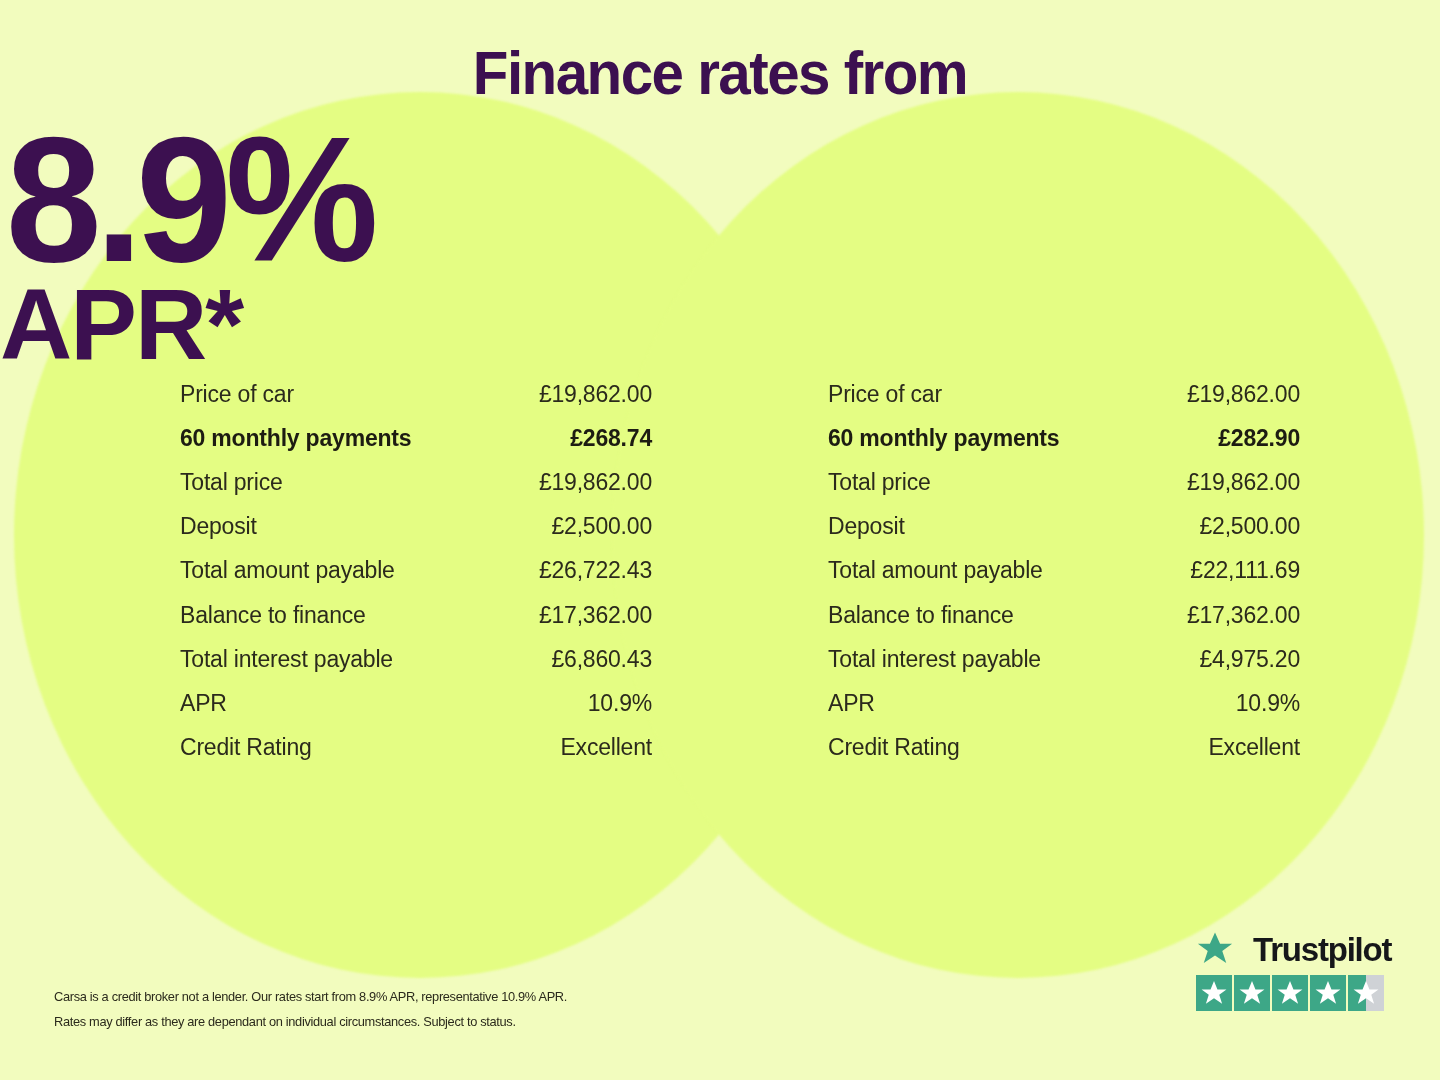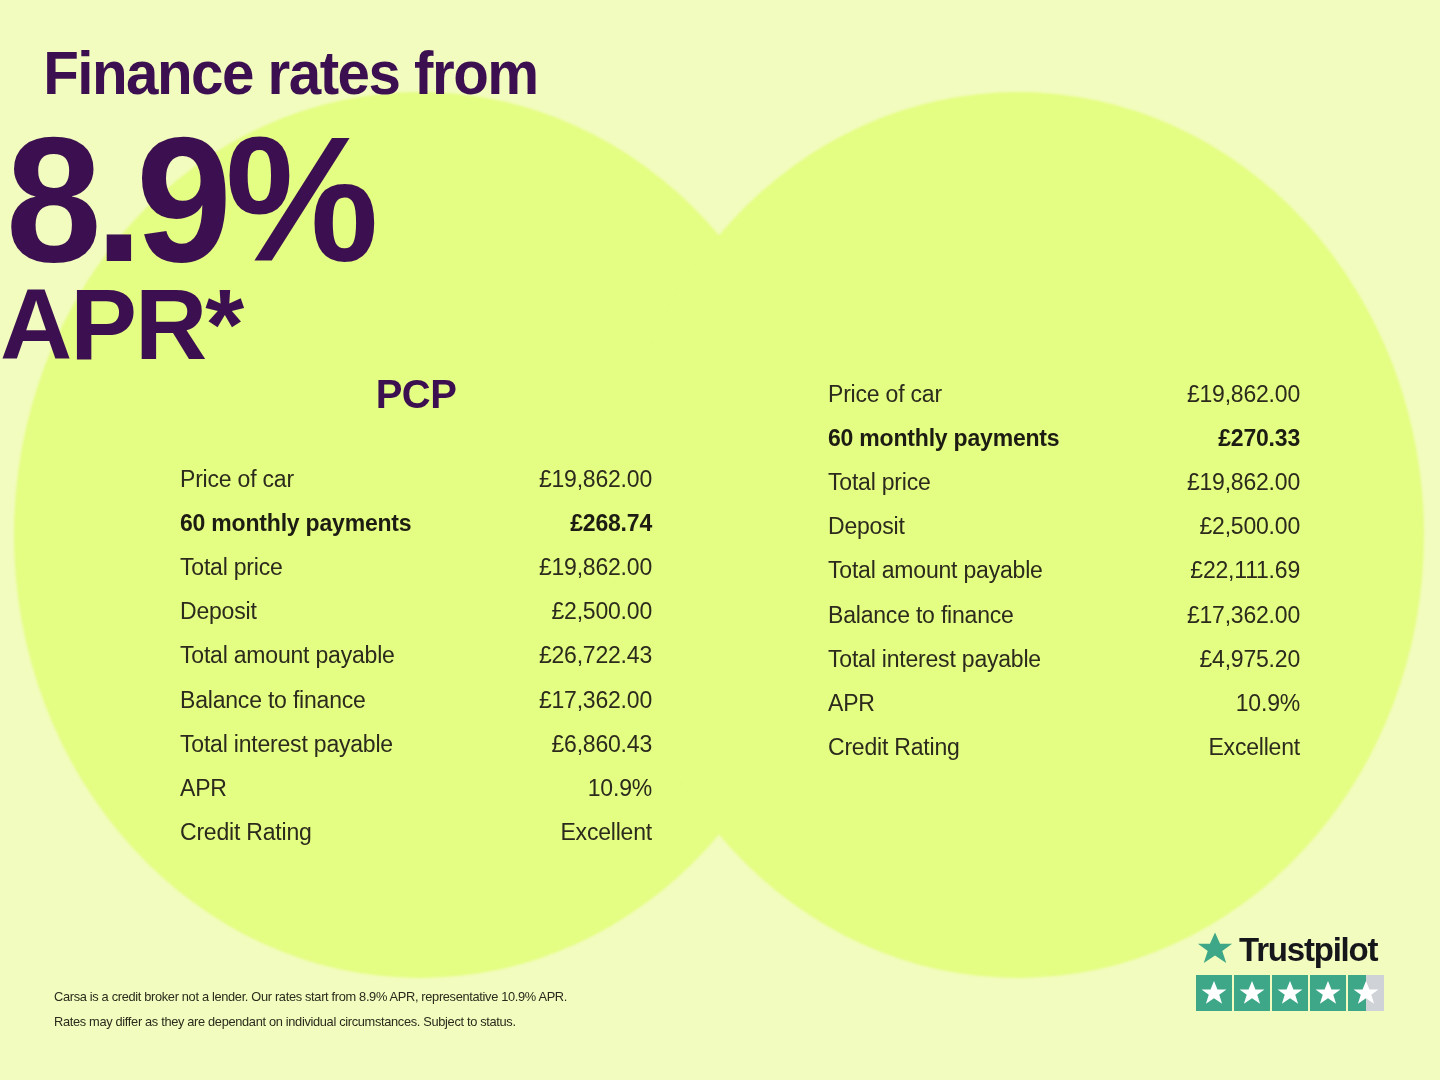--- a/index.html
+++ b/index.html
@@ -20,21 +20,21 @@
     border-radius:50%;
     background:#e4fd83;
     filter:blur(1px);
   }
   #blob-left  { left:14px;  top:92px;  width:812px; height:886px; }
   #blob-right { left:612px; top:92px;  width:812px; height:886px; }
 
   
   #headline-wrap {
     position:absolute; left:0; top:0; width:1440px;
-    text-align:left;
+    text-align:center;
     z-index:5;
   }
   #title {
     font-size:62px;
     font-weight:bold;
     letter-spacing:-1.6px;
     color:#3c1050;
     line-height:1.0;
     padding-top:42px;
     font-stretch:condensed;
@@ -113,21 +113,21 @@
   
   #trustpilot {
     position:absolute;
     left:1196px; top:930px;
     z-index:6;
     width:196px;
   }
   #tp-logo {
     display:flex;
     align-items:center;
-    gap:5px;
+    gap:19px;
     margin-bottom:7px;
   }
   #tp-logo svg { display:block; }
   #tp-name {
     font-size:33px;
     font-weight:bold;
     color:#16171a;
     letter-spacing:-1.2px;
     line-height:1;
   }
@@ -160,21 +160,20 @@
 
   <div id="headline-wrap">
     <div id="title">Finance rates from</div>
     <div id="rate-line">
       <span id="rate-number">8.9%</span>
       <span id="rate-suffix">APR*</span>
     </div>
   </div>
 
   <div class="col" id="col-pcp">
-    <div class="col-title">PCP</div>
     <div class="rows">
         <div class="row">
           <span class="lbl">Price of car</span>
           <span class="val">£19,862.00</span>
         </div>
         <div class="row bold">
           <span class="lbl">60 monthly payments</span>
           <span class="val">£268.74</span>
         </div>
         <div class="row">
@@ -209,21 +208,21 @@
   </div>
 
   <div class="col" id="col-hp">
     <div class="rows">
         <div class="row">
           <span class="lbl">Price of car</span>
           <span class="val">£19,862.00</span>
         </div>
         <div class="row bold">
           <span class="lbl">60 monthly payments</span>
-          <span class="val">£270.33</span>
+          <span class="val">£282.90</span>
         </div>
         <div class="row">
           <span class="lbl">Total price</span>
           <span class="val">£19,862.00</span>
         </div>
         <div class="row">
           <span class="lbl">Deposit</span>
           <span class="val">£2,500.00</span>
         </div>
         <div class="row">

